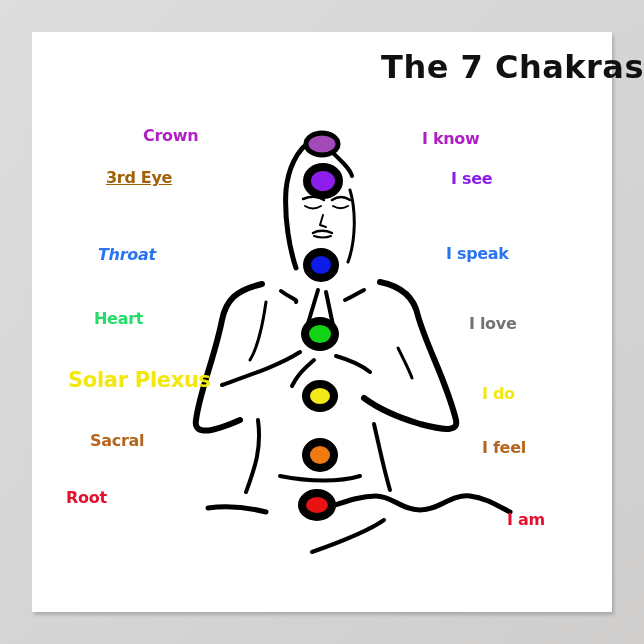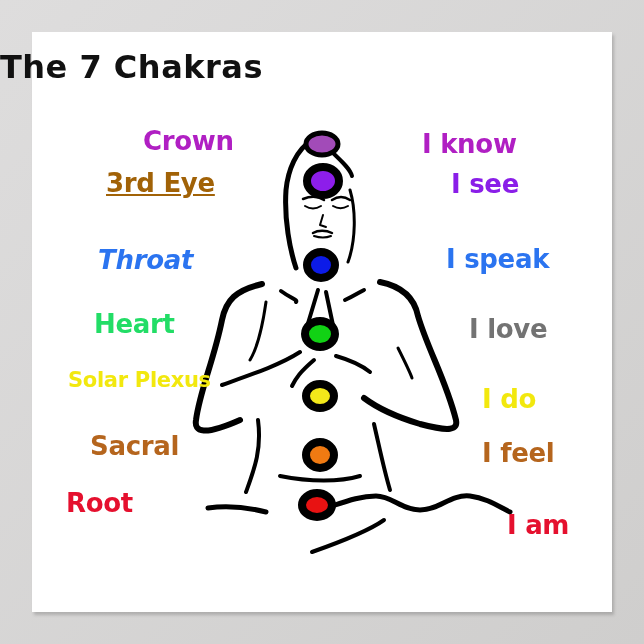--- a/index.html
+++ b/index.html
@@ -10,26 +10,26 @@
     position:relative;
     font-family:"DejaVu Sans", sans-serif;
   }
   .poster {
     position:absolute; left:32px; top:32px; width:580px; height:580px;
     background:#ffffff;
     box-shadow: 2px 3px 3px rgba(0,0,0,0.18);
   }
   .title {
     position:absolute; left:0; right:0; top:48px;
-    text-align:left; font-weight:bold; font-size:32px; color:#111;
+    text-align:right; font-weight:bold; font-size:32px; color:#111;
     letter-spacing:0.5px;
     font-family:"DejaVu Sans", sans-serif;
   }
   .lbl {
-    position:absolute; font-weight:bold; font-size:26px; white-space:nowrap;
+    position:absolute; font-weight:bold; font-size:16px; white-space:nowrap;
     font-family:"DejaVu Sans", sans-serif; letter-spacing:-0.3px;
   }
   svg.figure { position:absolute; left:0; top:0; }
 </style>
 </head>
 <body>
 
 <div class="poster"></div>
 
 <div class="title">The 7 Chakras</div>

